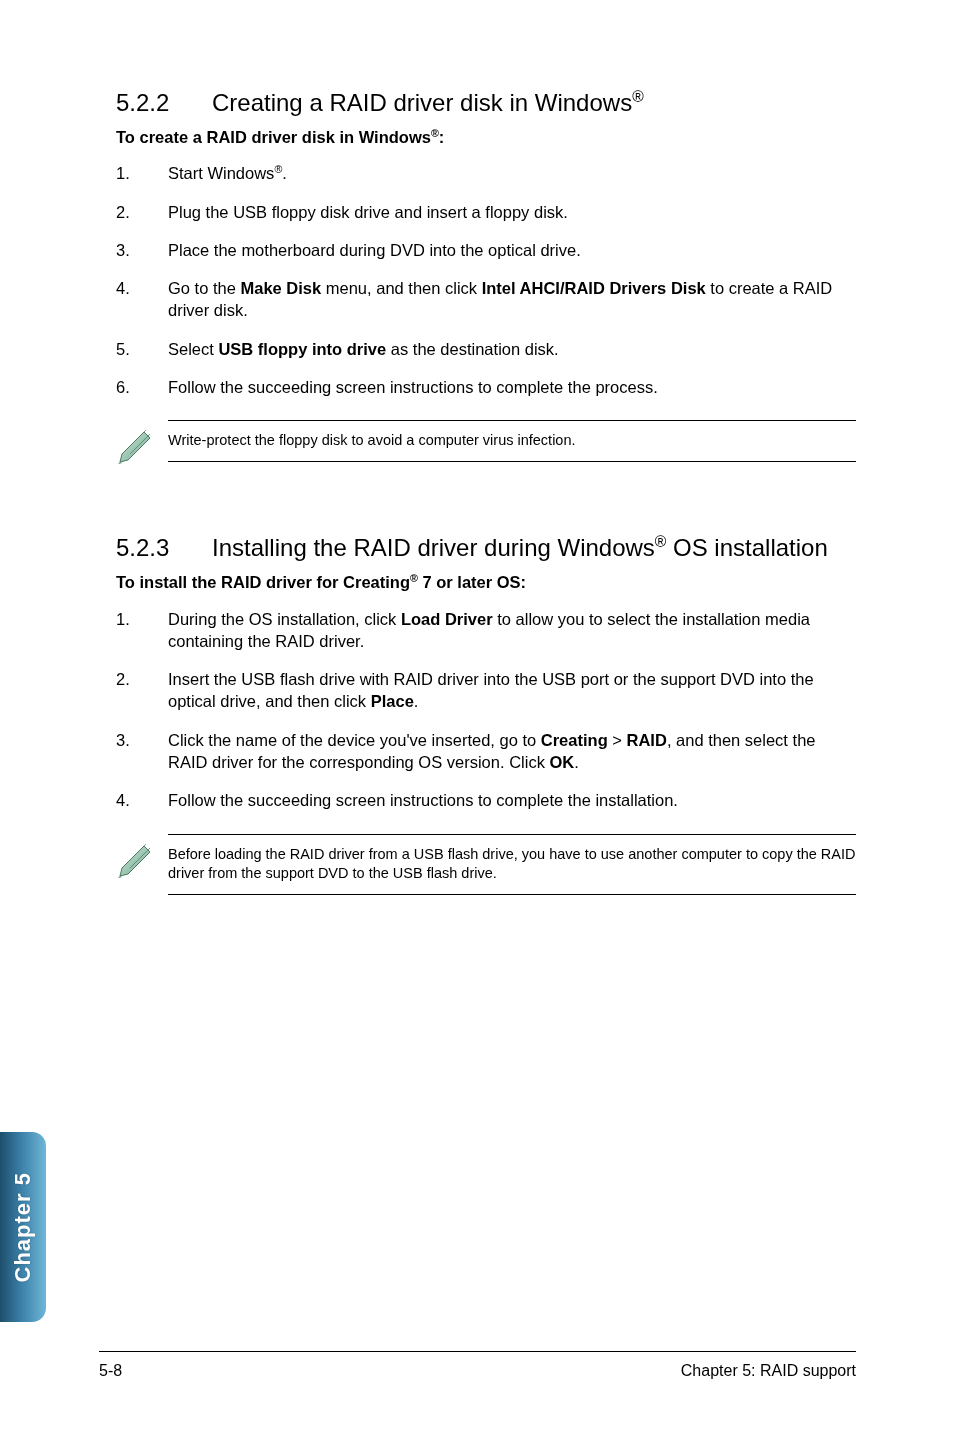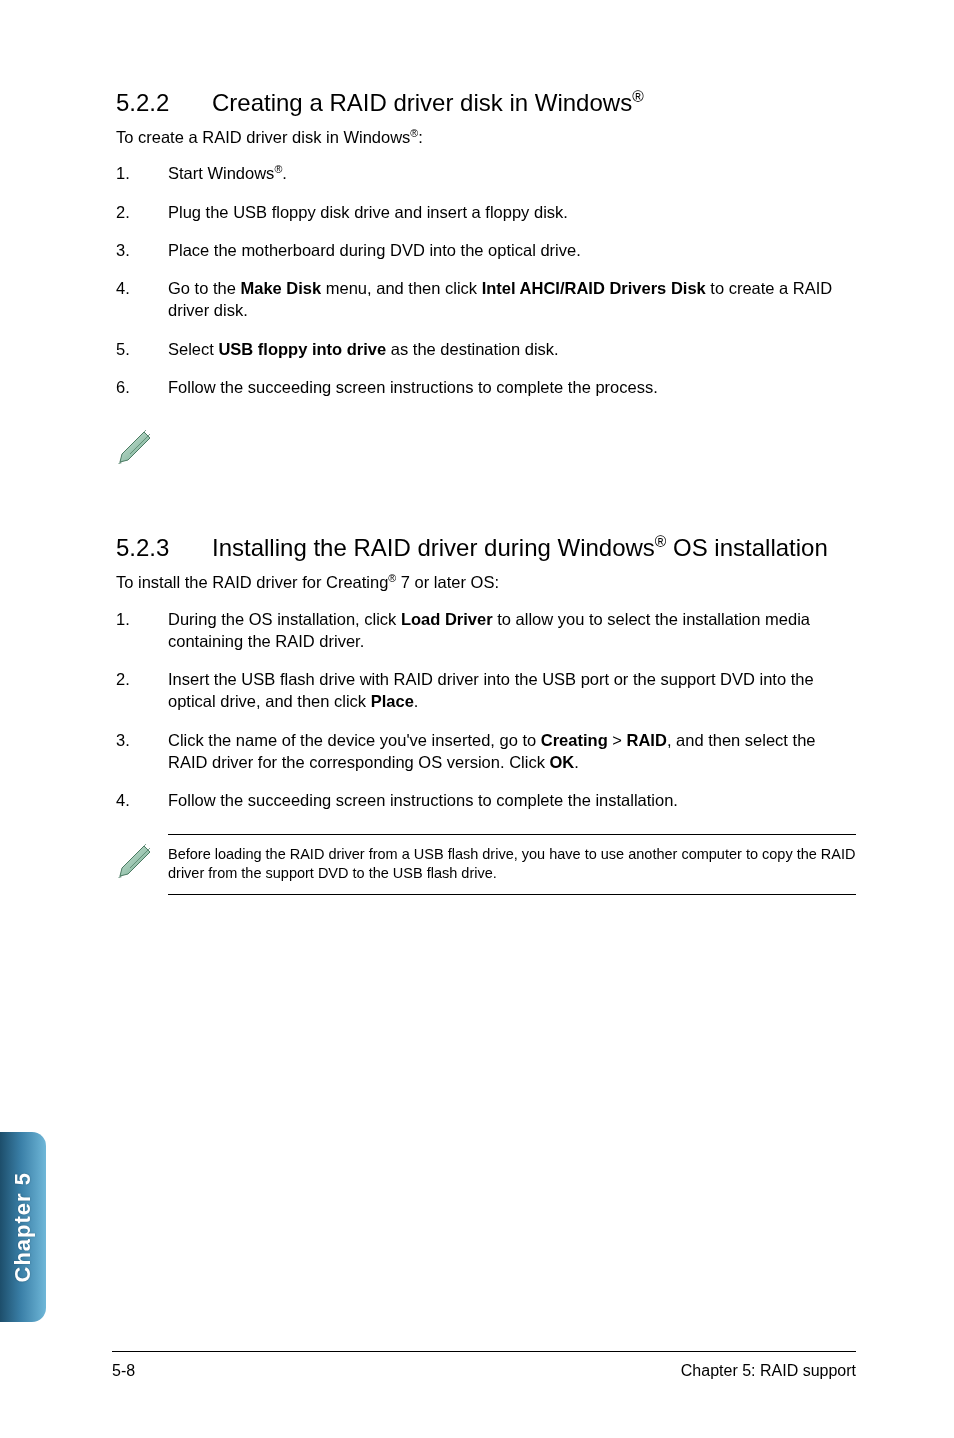--- a/index.html
+++ b/index.html
@@ -14,21 +14,21 @@
     line-height: 1.35;
   }
   h2.section-heading {
     font-size: 24px;
     font-weight: normal;
     margin-bottom: 8px;
     line-height: 1.25;
   }
   h2.section-heading .num { display: inline-block; width: 96px; }
   .subhead {
-    font-weight: normal;
+    font-weight: bold;
     font-size: 16.5px;
     margin-bottom: 14px;
   }
   .sup { font-size: 0.65em; vertical-align: super; line-height: 0; }
   ol.steps { list-style: none; margin: 0 0 22px 0; }
   ol.steps > li { display: flex; margin-bottom: 16px; }
   ol.steps > li .n { flex: 0 0 52px; }
   ol.steps > li .t { flex: 1; }
   .note-block {
     display: flex;
@@ -69,21 +69,21 @@
     font-size: 22px;
     letter-spacing: 1px;
     writing-mode: vertical-rl;
     transform: rotate(180deg);
     text-shadow: 0 0 2px rgba(0,0,0,0.3);
   }
 
   
   .footer {
     position: absolute;
-    left: 112px;
+    left: 99px;
     right: 98px;
     bottom: 56px;
     border-top: 1px solid #000;
     padding-top: 8px;
     display: flex;
     justify-content: space-between;
     font-size: 16px;
   }
 </style>
 </head>
@@ -132,20 +132,21 @@
           <stop offset="0" stop-color="#cfe6da"></stop>
           <stop offset="1" stop-color="#6fa98d"></stop>
         </linearGradient>
       </defs>
       <polygon points="6,30 28,8 34,14 12,36 4,38" fill="url(#g1)" stroke="#4a7a62" stroke-width="1"></polygon>
       <line x1="10" y1="26" x2="30" y2="6" stroke="#4a7a62" stroke-width="0.7"></line>
       <line x1="14" y1="30" x2="34" y2="10" stroke="#4a7a62" stroke-width="0.7"></line>
       <path d="M4,38 L2,40 L6,39 Z" fill="#4a7a62"></path>
     </svg>
   </div>
+  <div class="note-body">Write-protect the floppy disk to avoid a computer virus infection.</div>
 </div>
 
 <div class="section-gap"></div>
 
 <h2 class="section-heading">
   <span class="num">5.2.3</span><span>Installing the RAID driver during Windows</span><span class="sup">®</span><span> OS installation</span>
 </h2>
 
 <p class="subhead">
   <span>To install the RAID driver for Creating</span><span class="sup">®</span><span> 7 or later OS:</span>

